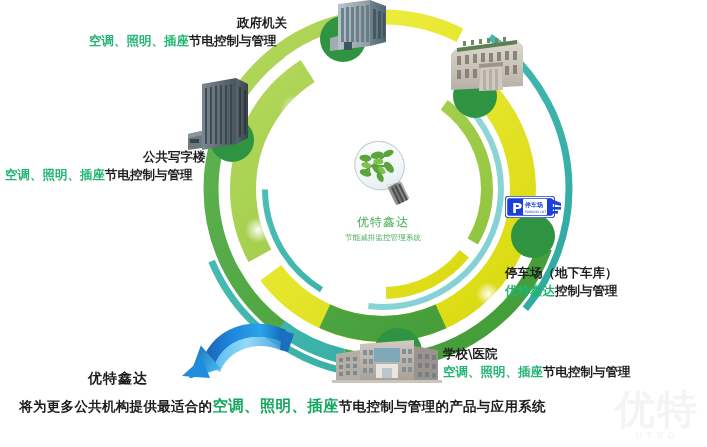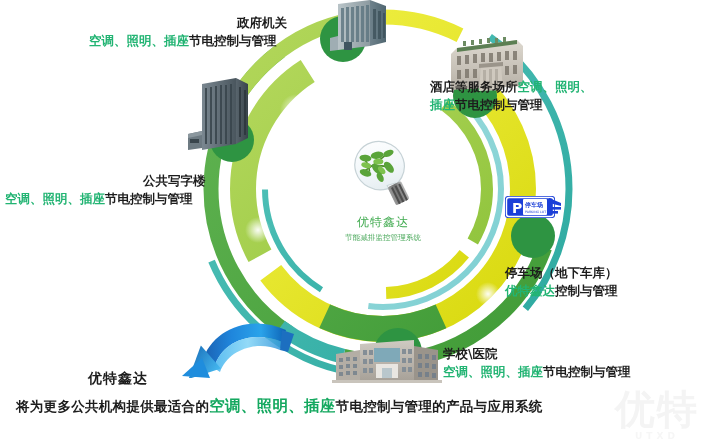--- a/index.html
+++ b/index.html
@@ -34,31 +34,31 @@
   .lbl{position:absolute;line-height:1.45;white-space:nowrap;}
   .lbl .t1{font-size:12.5px;font-weight:bold;color:#1d1d1d;}
   .lbl .t2{font-size:12.5px;font-weight:bold;color:#1d1d1d;}
   .g{color:#22b473;}
 
   
   #lbl-gov{left:237px;top:14px;text-align:left;}
   #lbl-gov .row2{margin-left:-148px;}
   #lbl-hotel{left:430px;top:78px;text-align:left;}
   #lbl-office{left:5px;top:148px;text-align:left;}
-  #lbl-office .row1{margin-left:138px;margin-top:24px;}
+  #lbl-office .row1{margin-left:138px;}
   #lbl-park{left:505px;top:264px;text-align:left;}
   #lbl-school{left:443px;top:345px;text-align:left;}
 
   
   .node{position:absolute;}
   .node .dot{position:absolute;border-radius:50%;}
 
   
   #bottom{
-    position:absolute;left:16px;top:396px;width:565px;text-align:left;
+    position:absolute;left:0;top:396px;width:565px;text-align:center;
   }
   #bottom .line{
     font-size:13.5px;font-weight:bold;color:#1d1d1d;letter-spacing:.3px;
   }
   #bottom .line .big{font-size:15.5px;color:#14a85f;}
   #brand{
     position:absolute;left:88px;top:370px;
     font-size:14px;font-weight:bold;color:#1d1d1d;letter-spacing:1px;
   }
   
@@ -259,28 +259,20 @@
       </g>
       <polygon points="38,34 58,32 60,58 36,59" fill="#cfc9bf"></polygon>
       <polygon points="36,32 60,30 60,34 36,36" fill="#9b958b"></polygon>
       <g fill="#b5afa5">
         <rect x="40" y="38" width="3" height="20"></rect>
           <rect x="46" y="37" width="3" height="21"></rect>
         <rect x="52" y="37" width="3" height="21"></rect>
       </g>
     </svg>
   </div>
-  <div class="lbl" id="lbl-hotel">
-    <div class="t1">
-      <span>酒店等服务场所</span><span class="g">空调、照明、</span>
-    </div>
-    <div class="t2">
-      <span class="g">插座</span><span>节电控制与管理</span>
-    </div>
-  </div>
 
   <div class="node" style="left:186px;top:76px;">
     <div class="dot" style="left:24px;top:42px;width:44px;height:44px;background:#2e9442;"></div>
     <svg width="80" height="86" viewBox="0 0 80 86" style="position:absolute;left:0;top:0;">
       <defs>
         <linearGradient id="slA" x1="0" y1="0" x2="1" y2="0">
           <stop offset="0%" stop-color="#7a8790"></stop>
             <stop offset="100%" stop-color="#4a565e"></stop>
         </linearGradient>
         <linearGradient id="slB" x1="0" y1="0" x2="1" y2="0">

